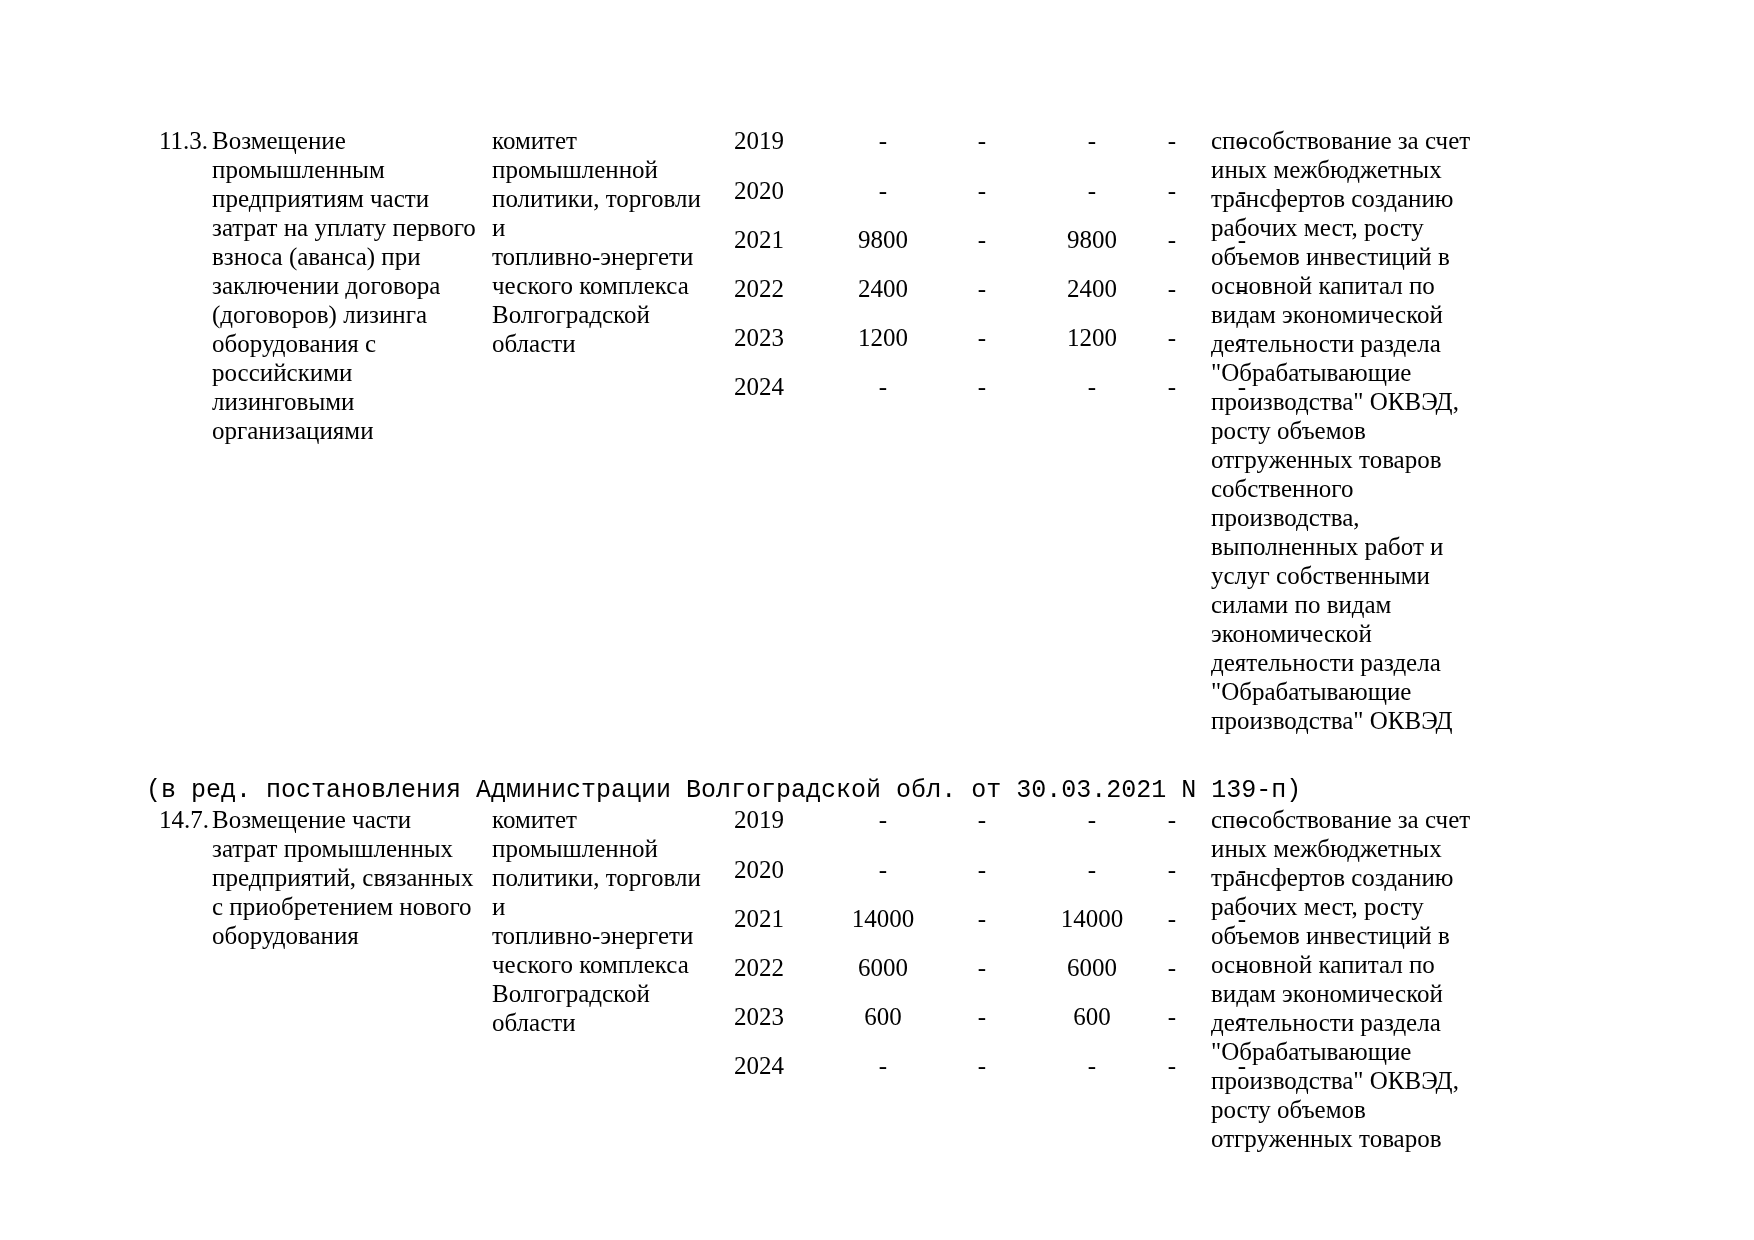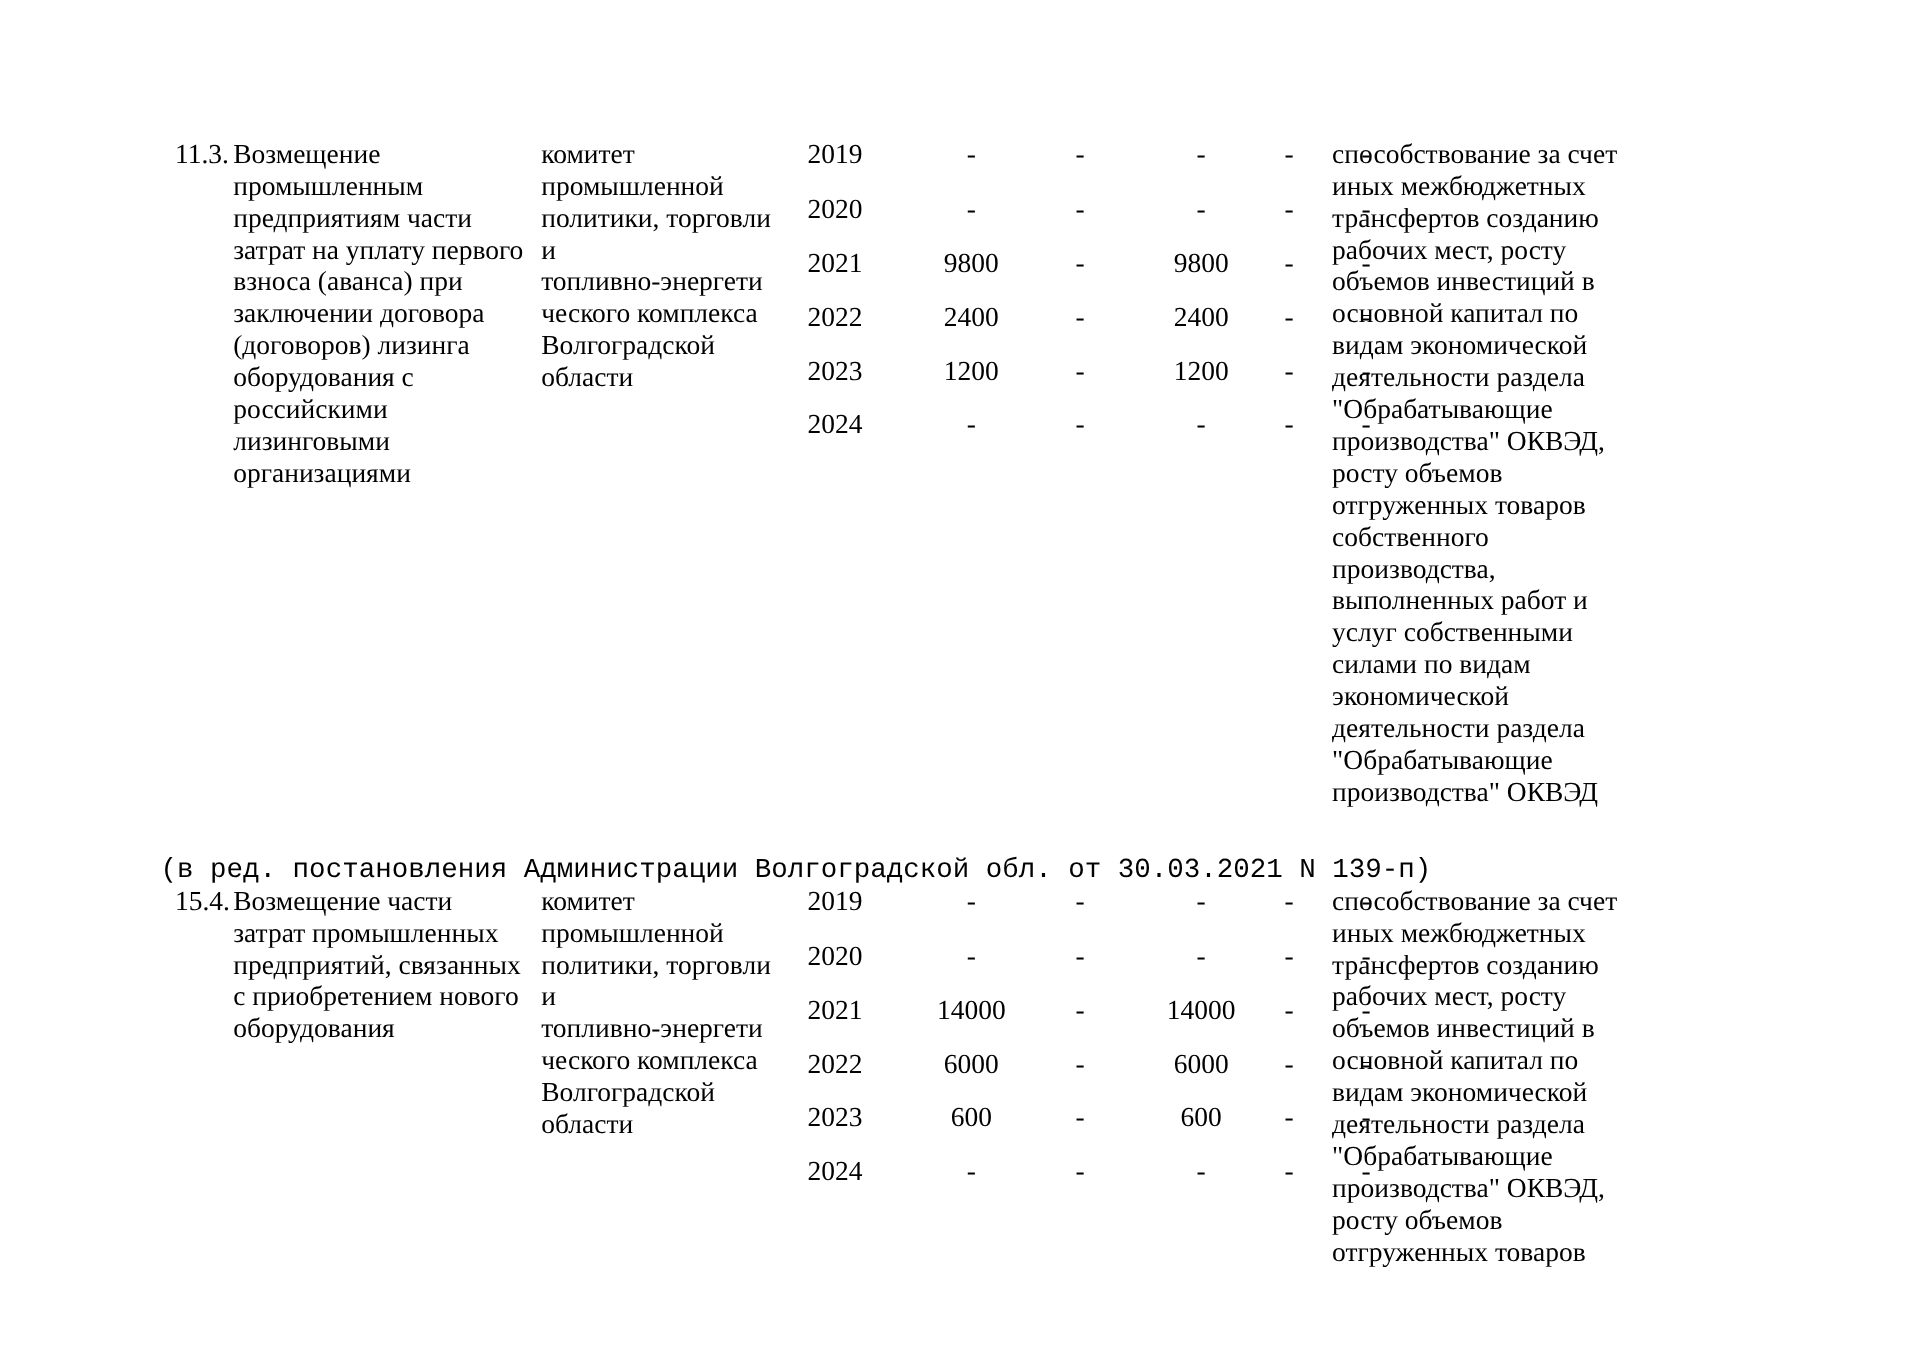--- a/index.html
+++ b/index.html
@@ -126,21 +126,21 @@
 силами по видам
 экономической
 деятельности раздела
 "Обрабатывающие
 производства" ОКВЭД</div>
   </section>
 
   <p class="amendment">(в ред. постановления Администрации Волгоградской обл. от 30.03.2021 N 139-п)</p>
 
   <section class="trow" style="top:805px">
-    <div class="cell num">15.4.</div>
+    <div class="cell num">14.7.</div>
     <div class="cell desc">Возмещение части
 затрат промышленных
 предприятий, связанных
 с приобретением нового
 оборудования</div>
     <div class="cell exec">комитет
 промышленной
 политики, торговли
 и
 топливно-энергети

